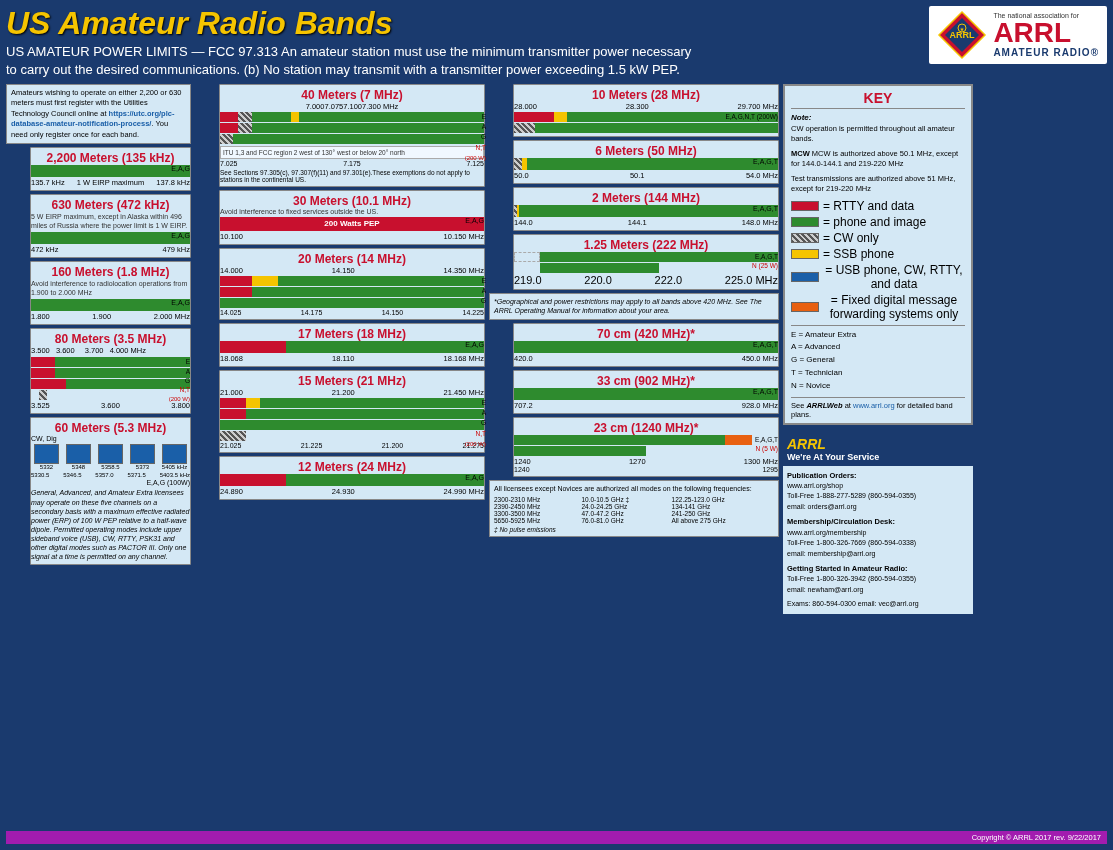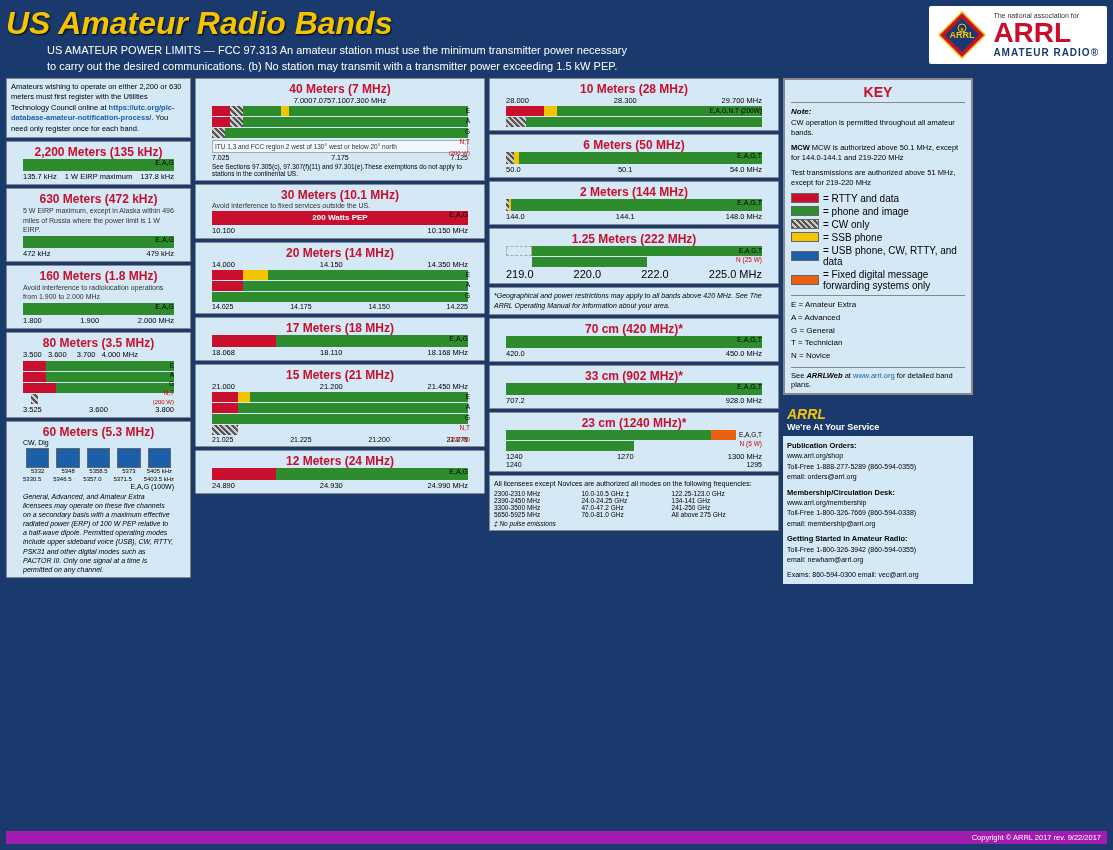--- a/index.html
+++ b/index.html
@@ -31,24 +31,23 @@
       font-size: 32px;
       font-weight: 900;
       color: #f5c400;
       font-style: italic;
       text-shadow: 1px 1px 2px #000;
       line-height: 1.1;
       font-family: Arial Black, Arial, sans-serif;
     }
     .subtitle {
       color: #ffffff;
-      font-size: 11px;
+      font-size: 13px;
       line-height: 1.4;
       margin-top: 2px;
-      margin-left: 41px;
     }
     .arrl-logo-block {
       display: flex;
       align-items: center;
       gap: 6px;
       background: #fff;
       padding: 4px 8px;
       border-radius: 2px;
     }
     .arrl-diamond {
@@ -100,22 +99,23 @@
     }
     .key-col {
       width: 190px;
       display: flex;
       flex-direction: column;
       gap: 3px;
     }
     .band-card {
       background: #d4e8f5;
       border: 1px solid #888;
-      padding: 3px 16px;
+      padding: 3px 0;
       border-radius: 1px;
+      margin-left: 24px;
     }
     .band-title {
       font-size: 12px;
       font-weight: 700;
       color: #c8102e;
       text-align: center;
     }
     .freq-labels {
       display: flex;
       justify-content: space-between;
@@ -181,22 +181,23 @@
     }
     .key-swatch-cw {
       background: repeating-linear-gradient(45deg, #555, #555 2px, #ccc 2px, #ccc 4px);
     }
     .key-swatch-red { background: #c8102e; }
     .key-swatch-green { background: #2e8b2e; }
     .key-swatch-yellow { background: #f5c400; }
     .key-swatch-blue { background: #1a5fa8; }
     .key-swatch-orange { background: #e86010; }
     .key-legend-text {
-      font-size: 10px;
+      font-size: 12px;
       color: #000;
+      text-align: center;
     }
     .key-license-block {
       margin-top: 4px;
       font-size: 8px;
       color: #000;
       line-height: 1.6;
       border-top: 1px solid #888;
       padding-top: 3px;
     }
     .arrl-service-block {

